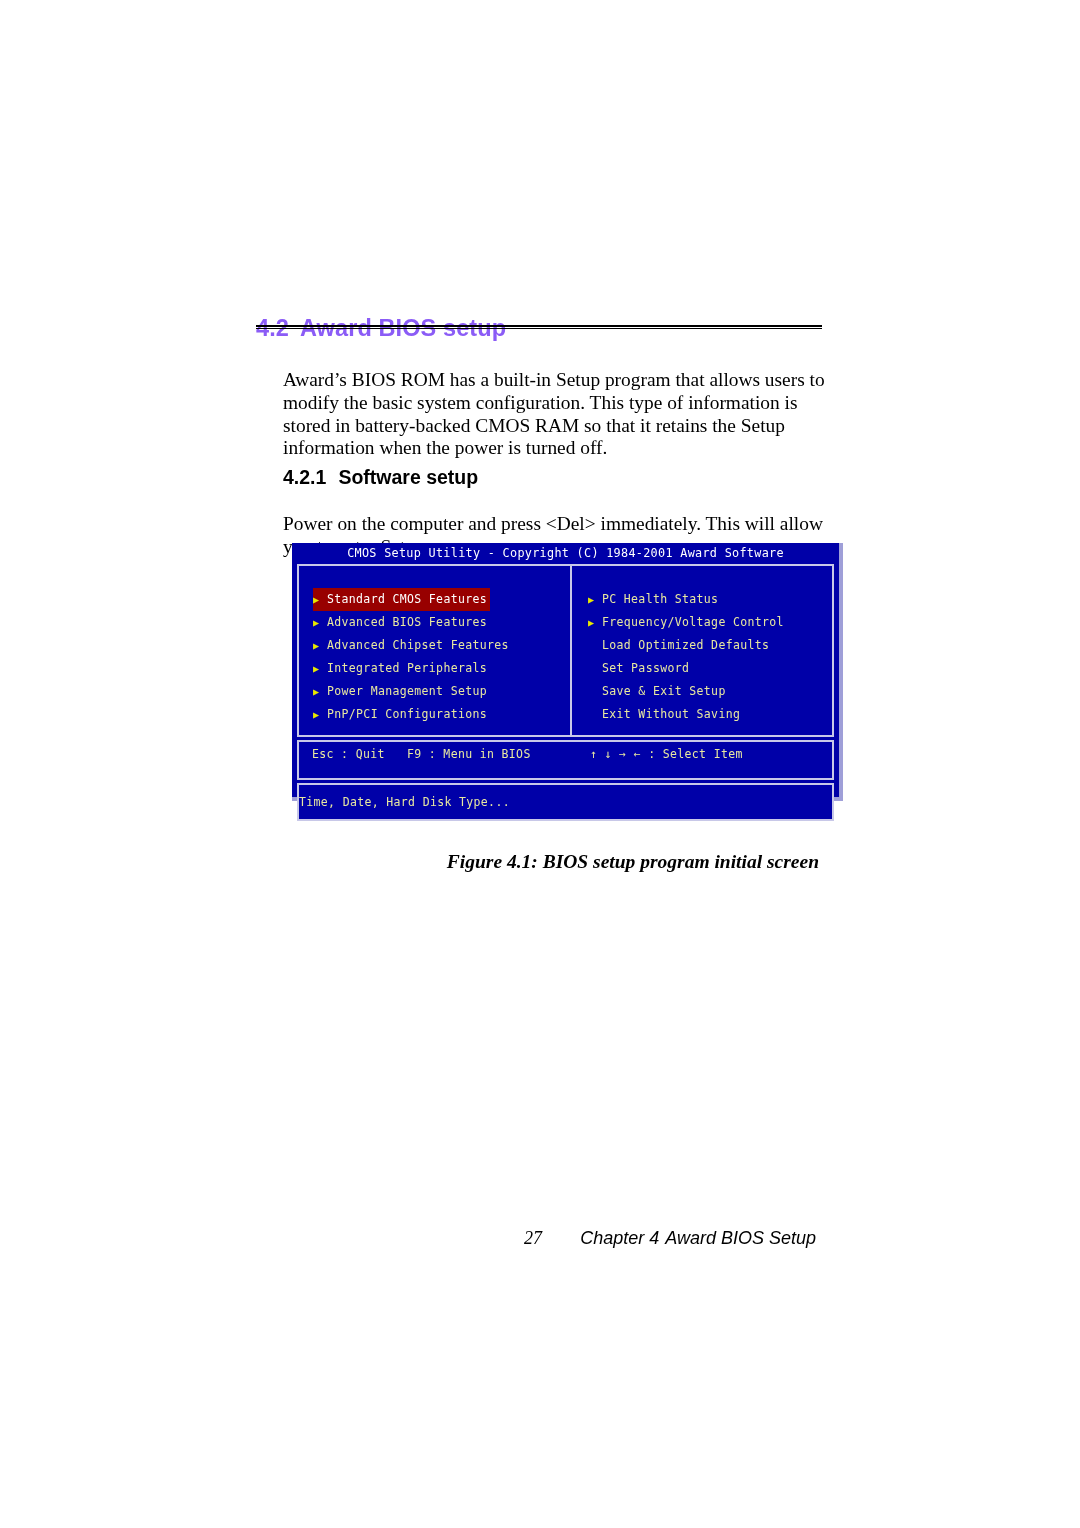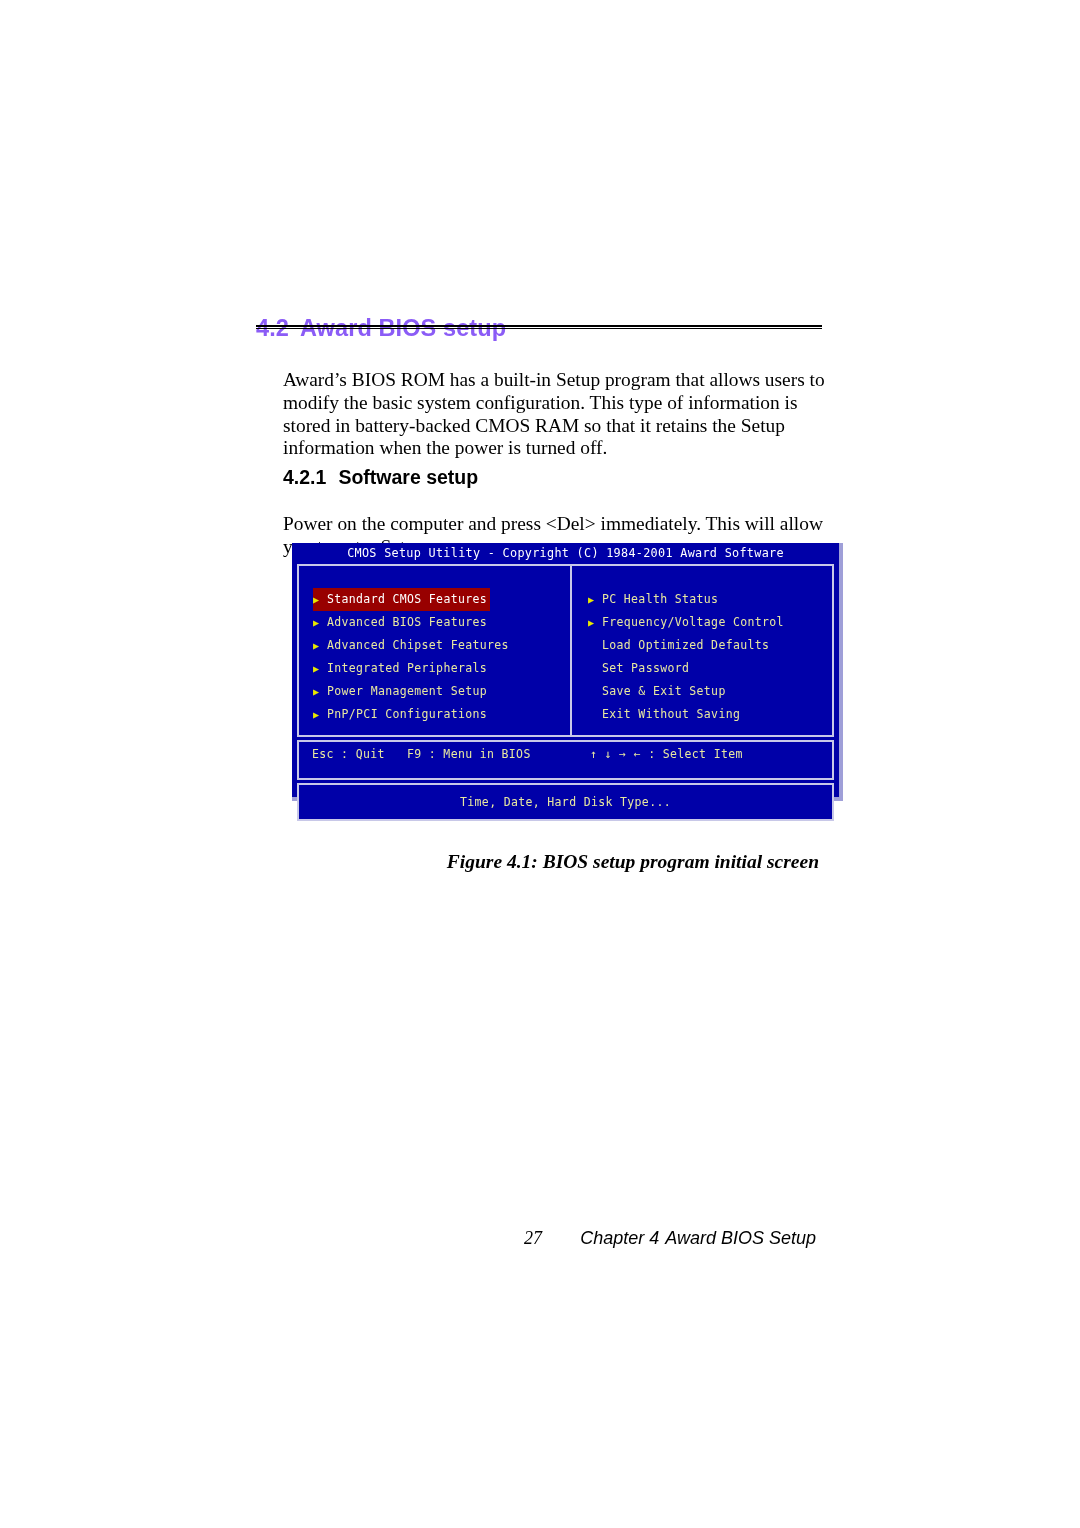--- a/index.html
+++ b/index.html
@@ -173,21 +173,21 @@
   }
   .help-row1 { display: flex; }
   .help-esc { width: 95px; }
   .help-f9 { width: 183px; }
   .help-arrows { letter-spacing: 0.35px; }
 
   .panel-status {
     height: 38px;
     display: flex;
     align-items: center;
-    justify-content: center;
+    justify-content: flex-start;
   }
   .panel-status .status-text {
     color: #e8e8a0;
     letter-spacing: 0.35px;
     white-space: nowrap;
   }
 
   
   .fig-caption {
     position: absolute;

